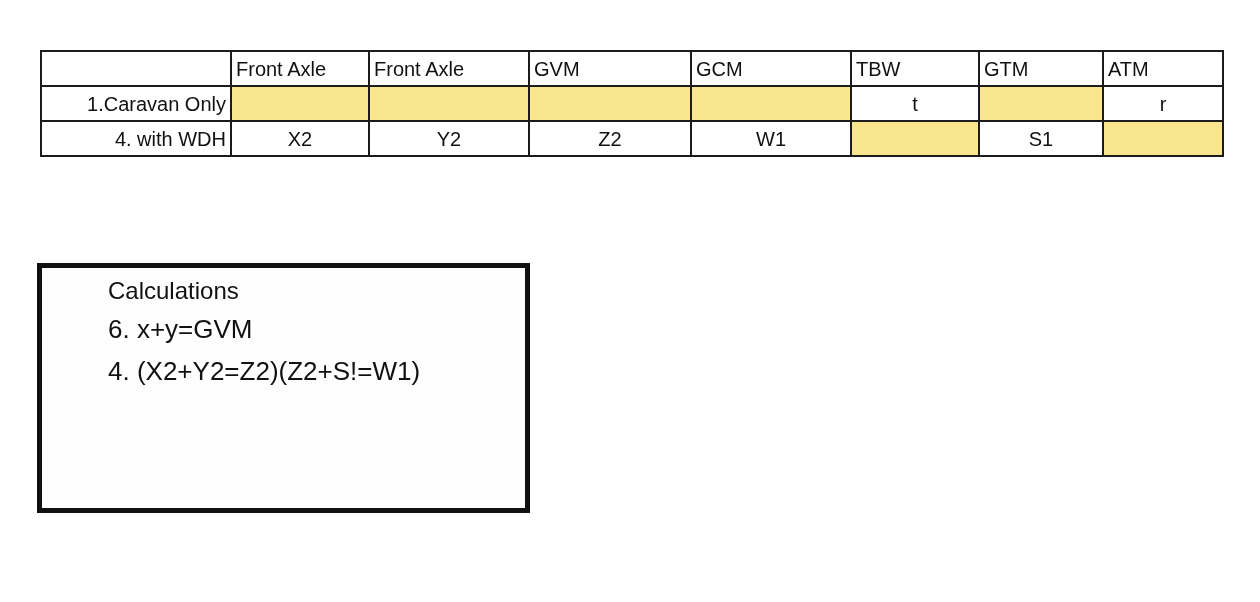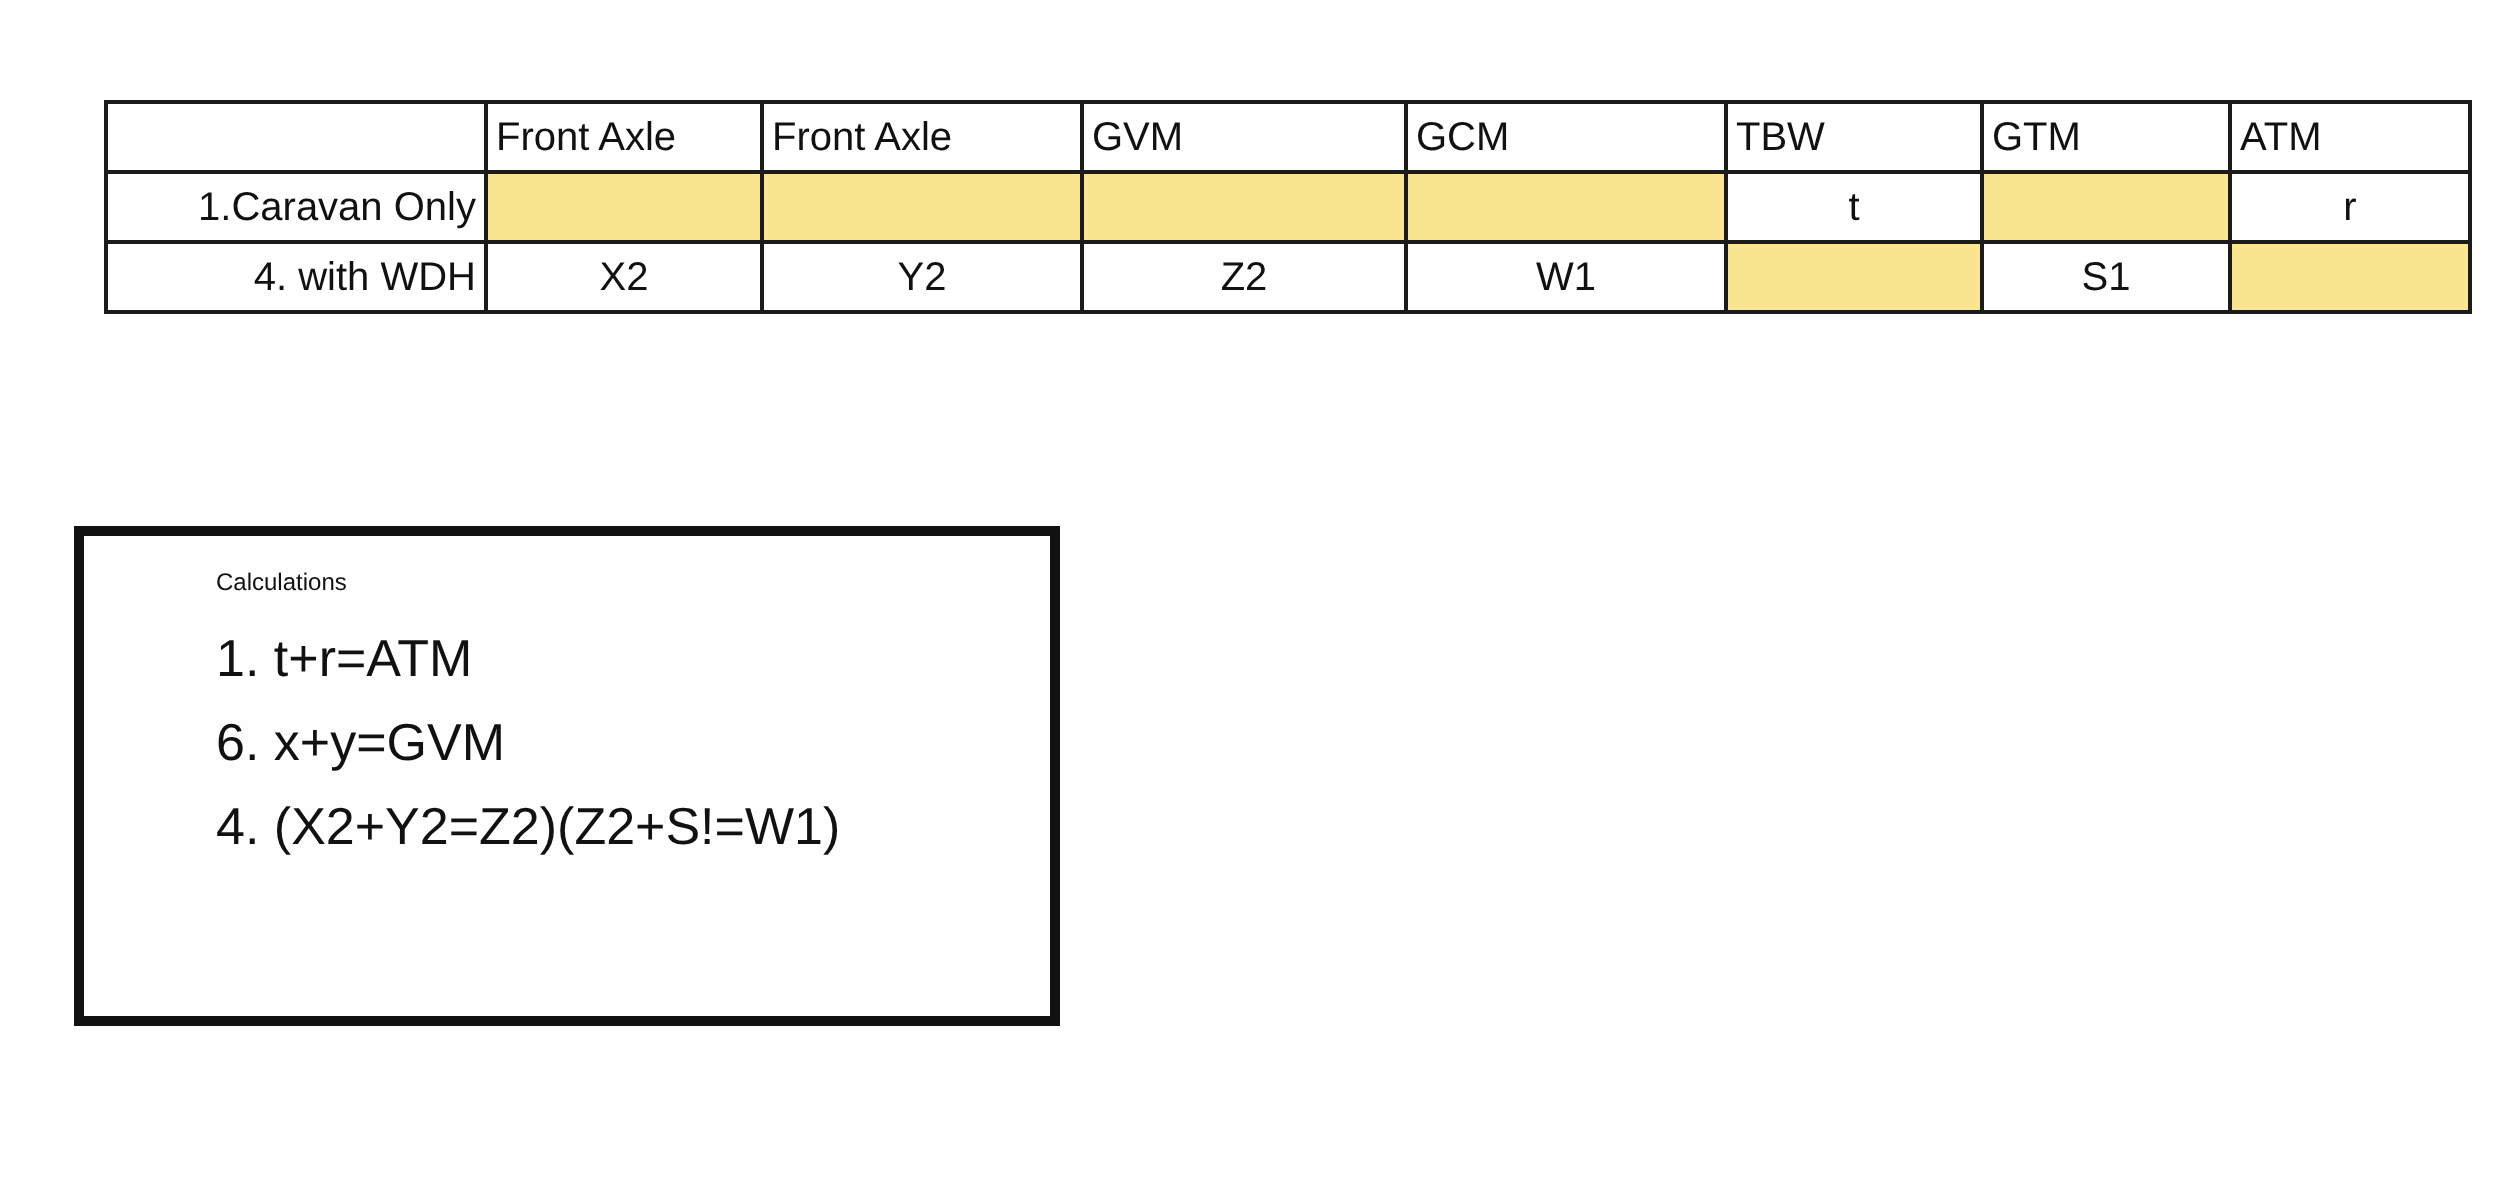--- a/index.html
+++ b/index.html
@@ -13,21 +13,21 @@
     background: #ffffff;
     font-family: "Liberation Sans", sans-serif;
     color: #111;
     overflow: hidden;
   }
   .canvas { position: relative; width: 1260px; height: 602px; }
 
   
   table.weights {
     position: absolute;
-    left: 52px; top: 50px;
+    left: 40px; top: 50px;
     border-collapse: collapse;
     table-layout: fixed;
     font-size: 20px;
     line-height: 1;
   }
   table.weights th, table.weights td {
     border: 2px solid var(--grid);
     height: 35px;
     padding: 0 4px;
     font-weight: 400;
@@ -43,21 +43,21 @@
   
   .calcbox {
     position: absolute;
     left: 37px; top: 263px;
     width: 493px; height: 250px;
     border: 5px solid #111;
     background: #fefefe;
     padding: 10px 10px 10px 66px;
   }
   .calcbox .calc-title {
-    font-size: 12px;
+    font-size: 24px;
     line-height: 26px;
     margin-bottom: 4px;
   }
   .calcbox .calc-line {
     font-size: 26px;
     line-height: 42px;
     white-space: nowrap;
   }
 </style>
 </head>
@@ -105,18 +105,17 @@
       <td class="val">W1</td>
       <td class="val hl"></td>
       <td class="val">S1</td>
       <td class="val hl"></td>
     </tr>
   </tbody>
     </table>
 
   <div class="calcbox">
     <div class="calc-title">Calculations</div>
-    <div class="calc-line">1. t+r=ATM</div>
     <div class="calc-line">6. x+y=GVM</div>
     <div class="calc-line">4. (X2+Y2=Z2)(Z2+S!=W1)</div>
   </div>
 
 </div>
 
 </body></html>

